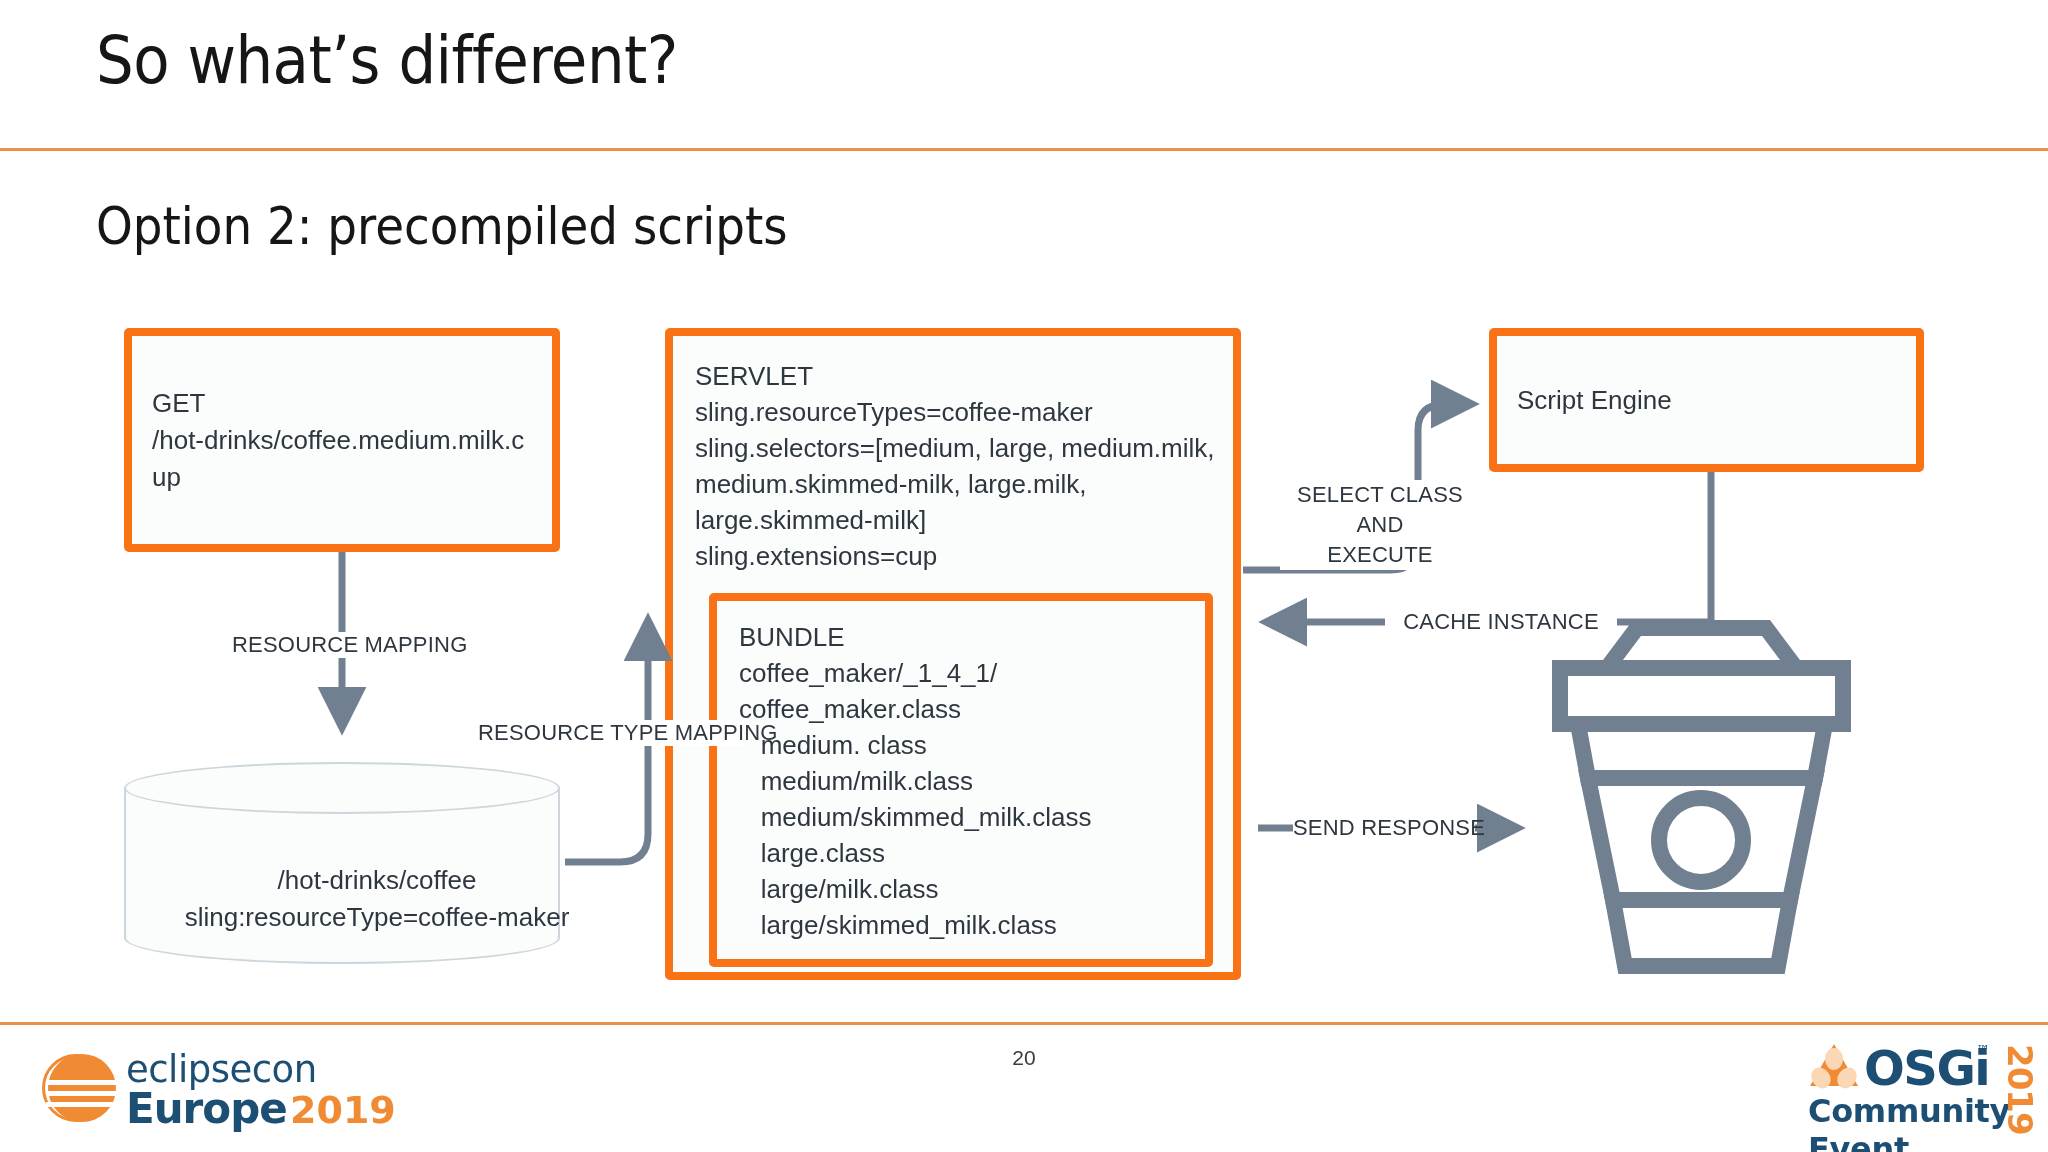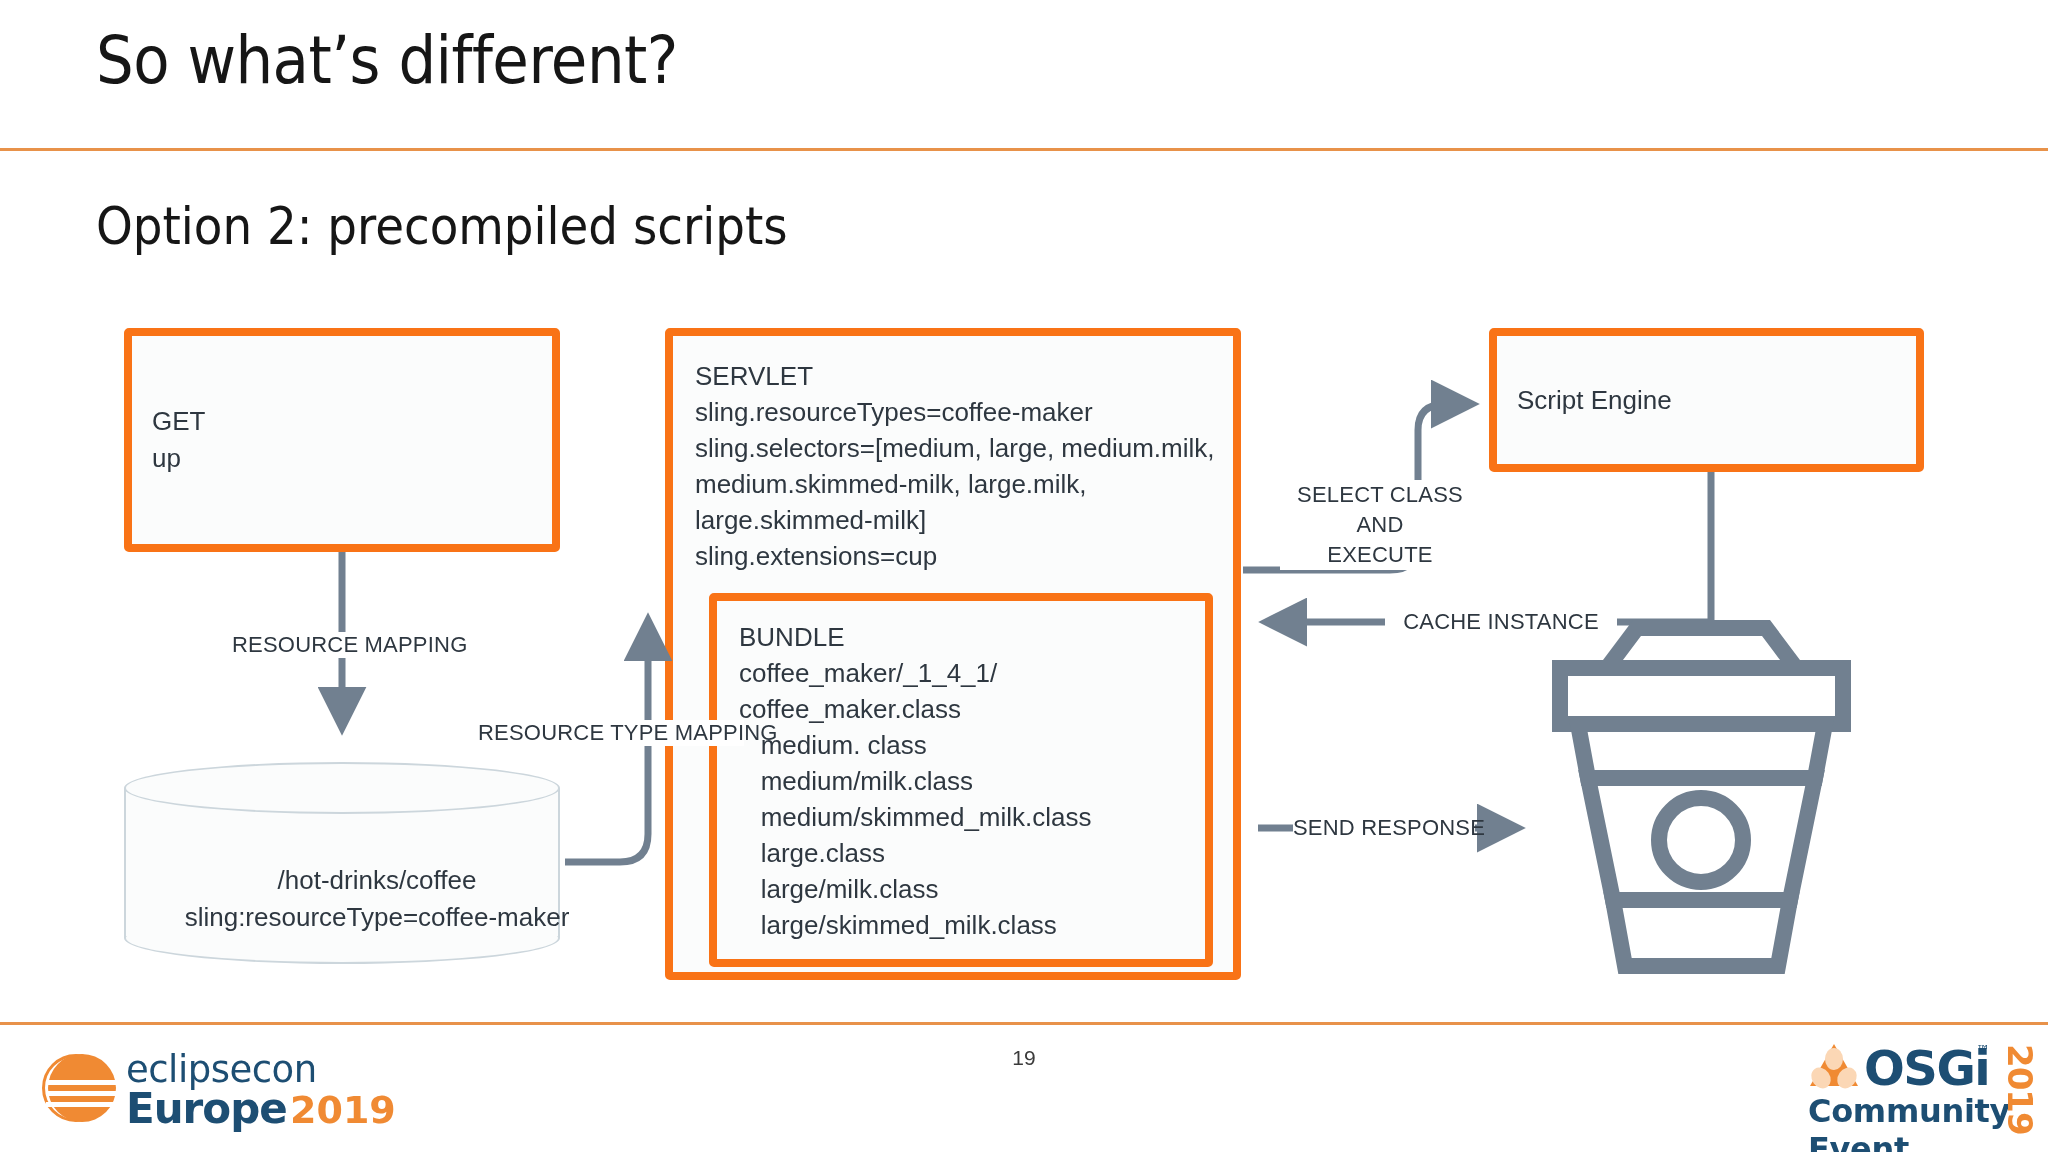--- a/index.html
+++ b/index.html
@@ -291,20 +291,21 @@
 
 <div id="slide">
 
   <div class="slide-title">So what’s different?</div>
   <div class="title-rule"></div>
   <div class="subtitle">Option 2: precompiled scripts</div>
 
   <div class="node-box" style="left:124px; top:328px; width:436px; height:224px;">
     <div class="box-center-text">
       <div>GET</div>
+      <div>/hot-drinks/coffee.medium.milk.c</div>
       <div>up</div>
     </div>
   </div>
 
   <div class="node-box" style="left:665px; top:328px; width:576px; height:652px;">
     <div class="servlet-text">SERVLET
 sling.resourceTypes=coffee-maker
 sling.selectors=[medium, large, medium.milk,
 medium.skimmed-milk, large.milk,
 large.skimmed-milk]
@@ -387,21 +388,21 @@
   <div class="arrow-label two-line" style="left:1280px; top:480px; width:200px;">
     <div>SELECT CLASS AND</div>
     <div>EXECUTE</div>
   </div>
 
   <div class="arrow-label" style="left:1385px; top:609px; width:232px;">CACHE INSTANCE</div>
 
   <div class="arrow-label" style="left:1293px; top:815px; width:182px;">SEND RESPONSE</div>
 
   <div class="footer-rule"></div>
-  <div class="page-number">19</div>
+  <div class="page-number">20</div>
 
   <div class="ec-logo">
     <div class="ec-mark">
       <div class="crescent"></div>
       <div class="disc"></div>
       <div class="bar b1"></div>
       <div class="bar b2"></div>
       <div class="bar b3"></div>
     </div>
     <div class="ec-word1">eclipsecon</div>

